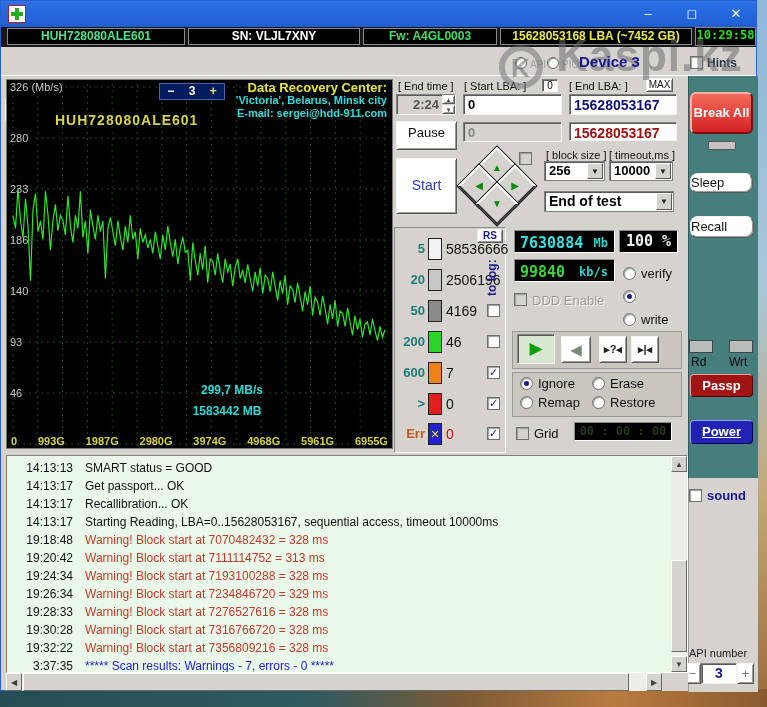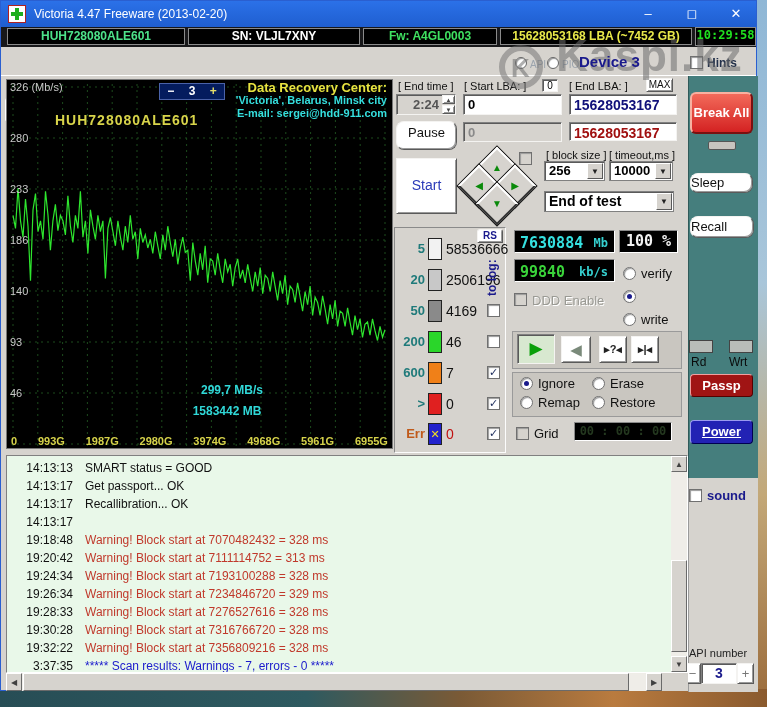--- a/index.html
+++ b/index.html
@@ -120,21 +120,20 @@
   #apinum { font-size:11px; color:#222; }
 </style>
 </head>
 <body>
 
 <div id="desktop">
 <div id="app">
 
   <div id="titlebar" class="abs">
     <div id="appicon" class="abs"></div>
-    <div id="apptitle" class="abs">Victoria 4.47  Freeware (2013-02-20)</div>
     <div class="winbtn abs" style="left:630px;">–</div>
     <div class="winbtn abs" style="left:674px;">◻</div>
     <div class="winbtn abs" style="left:718px;">✕</div>
   </div>
 
   <div id="infobar" class="abs">
     <div class="infobox abs" style="left:6px;width:178px;color:#4de38a;">HUH728080ALE601</div>
     <div class="infobox abs" style="left:187px;width:172px;">SN: VLJL7XNY</div>
     <div class="infobox abs" style="left:362px;width:134px;color:#3fe060;">Fw: A4GL0003</div>
     <div class="infobox abs" style="left:499px;width:192px;color:#e8e84a;">15628053168 LBA (~7452 GB)</div>
@@ -225,21 +224,21 @@
   <div class="sunken abs" style="left:541px;top:78px;width:16px;height:13px;background:#fff;font-size:10px;text-align:center;line-height:11px;">0</div>
   <div class="flab abs" style="left:568px;top:79px;">[ End LBA: ]</div>
   <div class="raised btn abs" style="left:645px;top:77px;width:27px;height:14px;font-size:10px;line-height:12px;">MAX</div>
 
   <div class="sunken abs" style="left:395px;top:93px;width:60px;height:21px;background:#d6d3ce;color:#555;font-size:13px;font-weight:bold;text-align:center;line-height:19px;">2:24</div>
   <div class="raised abs" style="left:441px;top:94px;width:13px;height:9px;font-size:6px;color:#444;text-align:center;line-height:8px;">▲</div>
   <div class="raised abs" style="left:441px;top:104px;width:13px;height:9px;font-size:6px;color:#444;text-align:center;line-height:8px;">▼</div>
   <div class="sunken field abs" style="left:462px;top:93px;width:99px;height:21px;">0</div>
   <div class="sunken field abs" style="left:568px;top:93px;width:108px;height:21px;color:#10107a;font-size:14px;">15628053167</div>
 
-  <div class="raised btn abs" style="left:395px;top:120px;width:61px;height:29px;line-height:21px;border-radius:8px;">Pause</div>
+  <div class="raised btn abs" style="left:395px;top:120px;width:61px;height:29px;line-height:21px;">Pause</div>
   <div class="sunken field abs" style="left:462px;top:121px;width:99px;height:20px;background:#d6d3ce;color:#8a8a8a;">0</div>
   <div class="sunken field abs" style="left:568px;top:121px;width:108px;height:19px;color:#a01010;font-size:14px;">15628053167</div>
 
   <div class="flab abs" style="left:545px;top:148px;">[ block size ]</div>
   <div class="flab abs" style="left:608px;top:148px;">[ timeout,ms ]</div>
   <div class="dd abs" style="left:543px;top:160px;width:61px;height:20px;"><span>256</span><span class="arr">▼</span></div>
   <div class="dd abs" style="left:608px;top:160px;width:64px;height:20px;"><span>10000</span><span class="arr">▼</span></div>
 
   <div class="raised btn abs" style="left:395px;top:157px;width:61px;height:56px;line-height:52px;color:#2a3ab8;font-size:14px;">Start</div>
   <div class="abs" style="left:462px;top:150px;width:68px;height:68px;">
@@ -358,20 +357,21 @@
           <div class="logrow info">
             <span class="t">14:13:17</span>
             <span class="m">Get passport... OK</span>
           </div>
           <div class="logrow info">
             <span class="t">14:13:17</span>
             <span class="m">Recallibration... OK</span>
           </div>
           <div class="logrow info">
             <span class="t">14:13:17</span>
+            <span class="m">Starting Reading, LBA=0..15628053167, sequential access, timeout 10000ms</span>
           </div>
           <div class="logrow warn">
             <span class="t">19:18:48</span>
             <span class="m">Warning! Block start at 7070482432 = 328 ms</span>
           </div>
           <div class="logrow warn">
             <span class="t">19:20:42</span>
             <span class="m">Warning! Block start at 7111114752 = 313 ms</span>
           </div>
           <div class="logrow warn">

